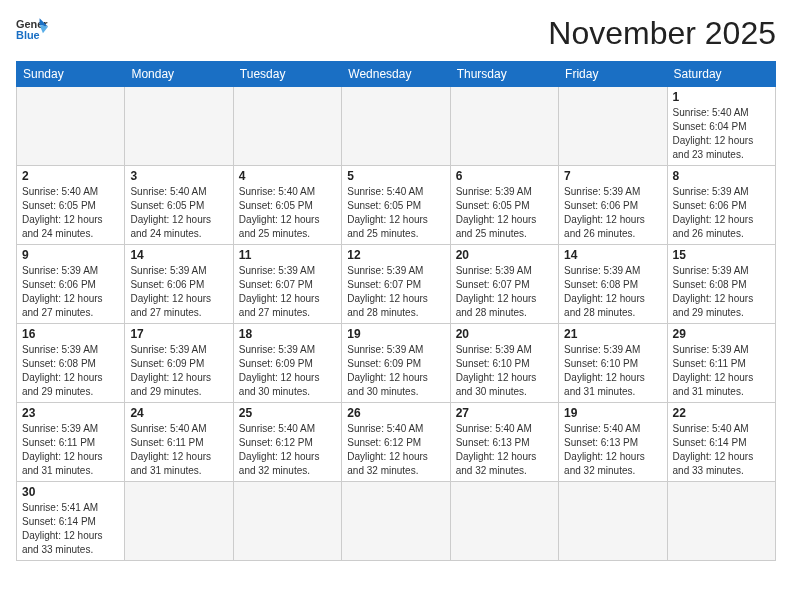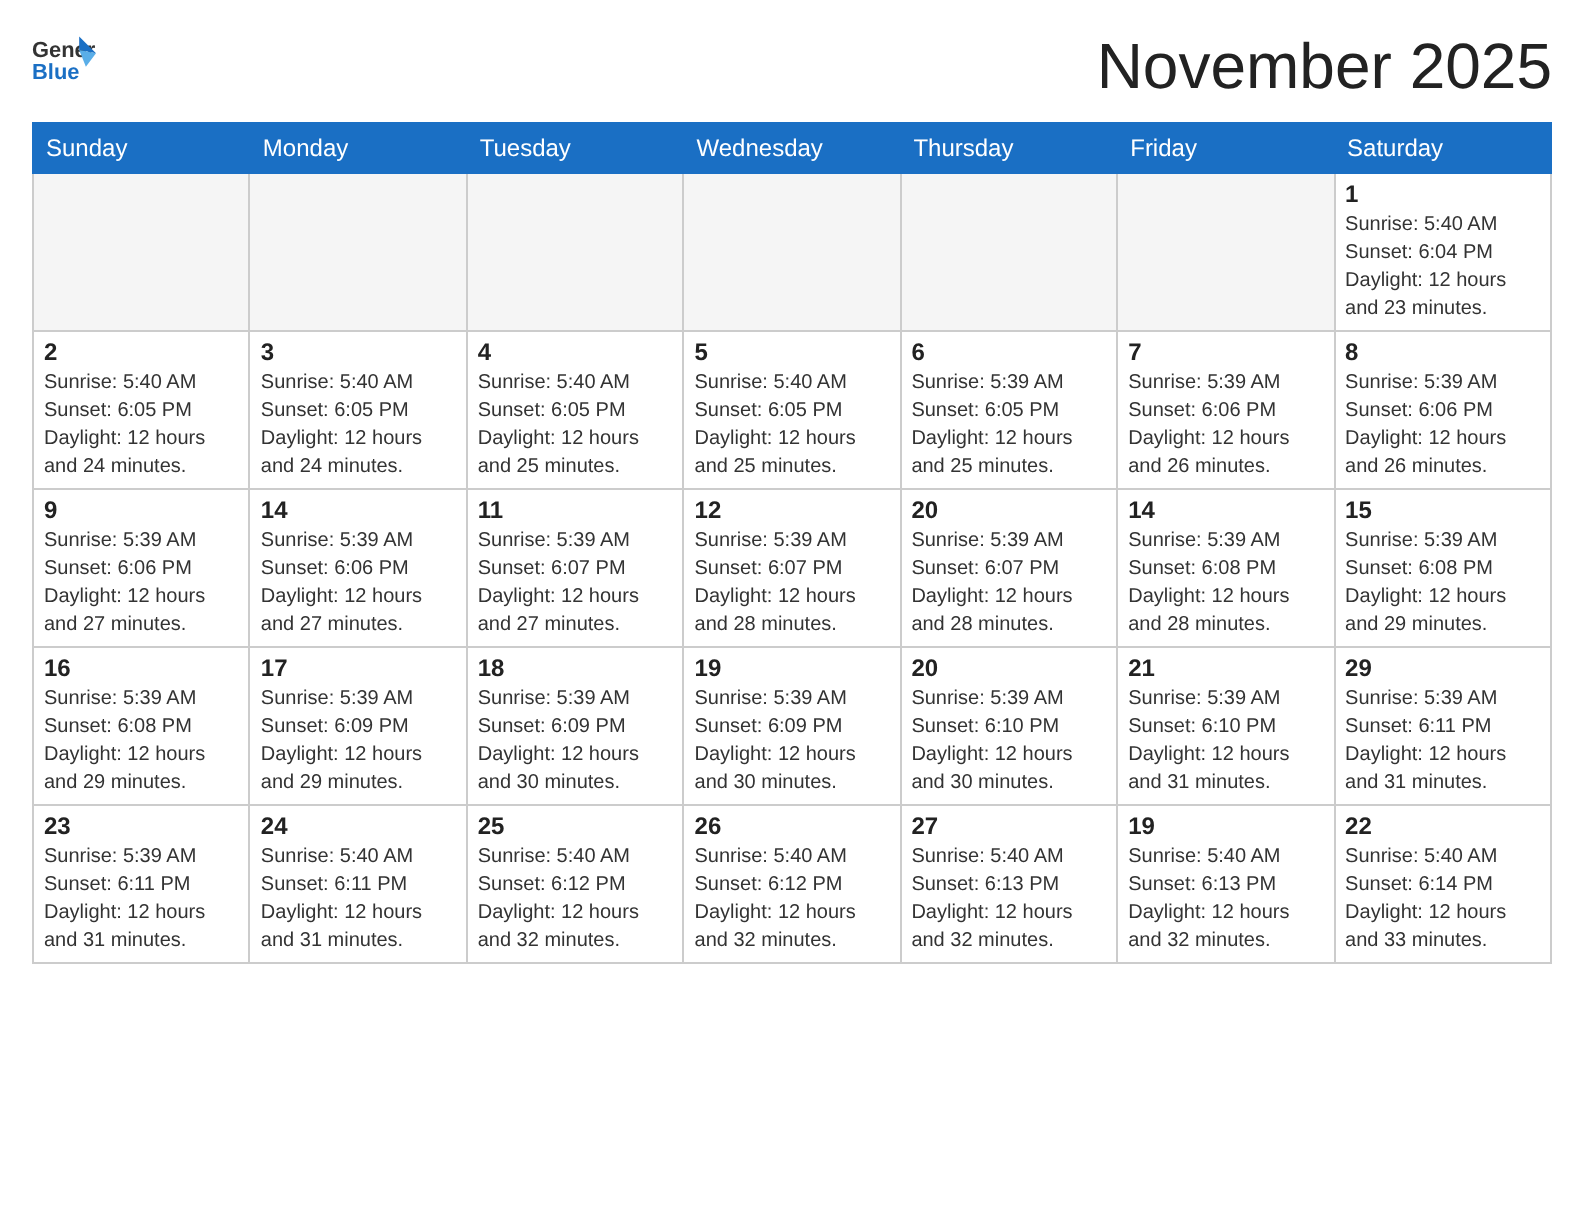--- a/index.html
+++ b/index.html
@@ -330,15 +330,30 @@
 and 32 minutes.</div>
           </td>
           <td>
             <span class="day-number">22</span>
             <div class="day-info" style="white-space: pre-line;">Sunrise: 5:40 AM
 Sunset: 6:14 PM
 Daylight: 12 hours
 and 33 minutes.</div>
           </td>
         </tr>
+        <tr class="last-row">
+          <td>
+            <span class="day-number">30</span>
+            <div class="day-info" style="white-space: pre-line;">Sunrise: 5:41 AM
+Sunset: 6:14 PM
+Daylight: 12 hours
+and 33 minutes.</div>
+          </td>
+          <td class="empty"></td>
+          <td class="empty"></td>
+          <td class="empty"></td>
+          <td class="empty"></td>
+          <td class="empty"></td>
+          <td class="empty"></td>
+        </tr>
       </tbody>
   </table>
 </div>
 
 </body></html>

